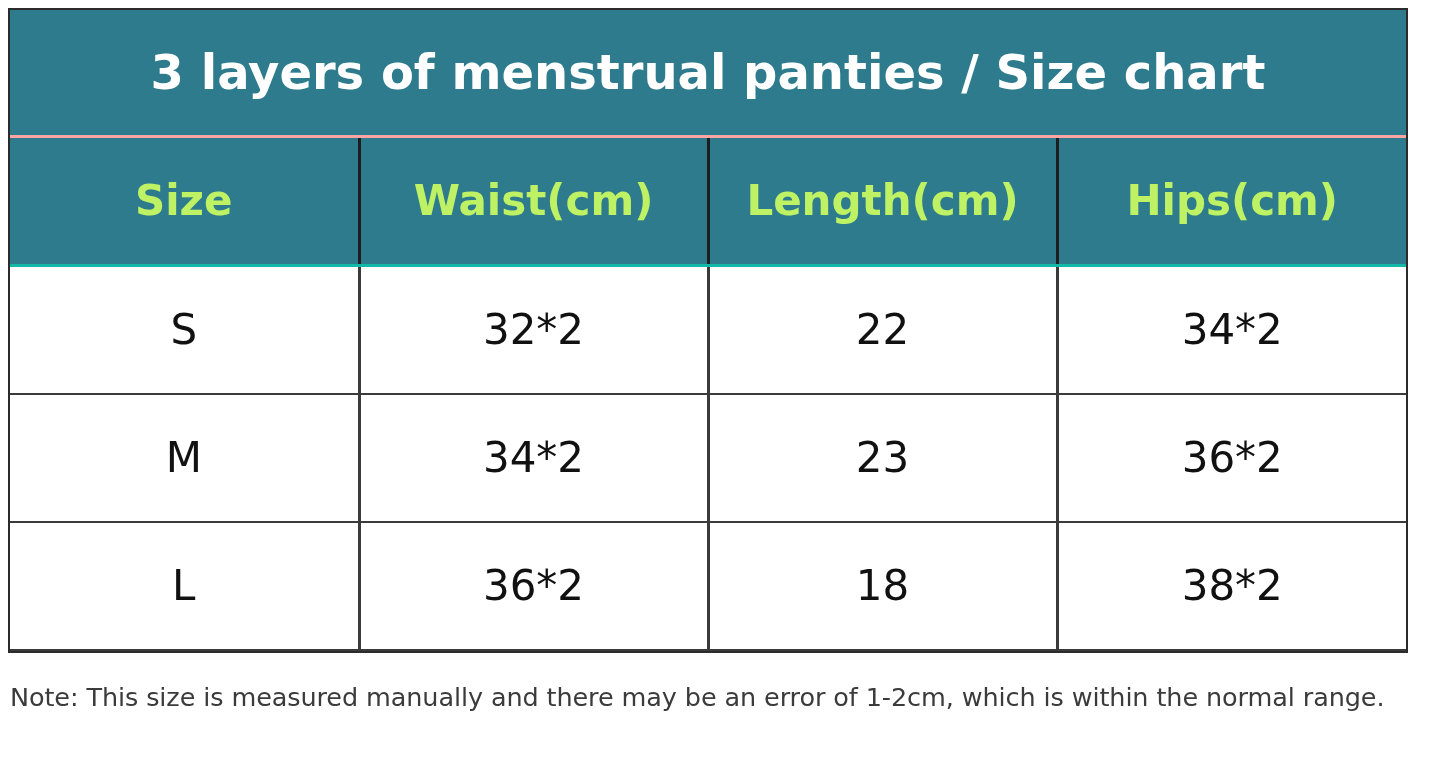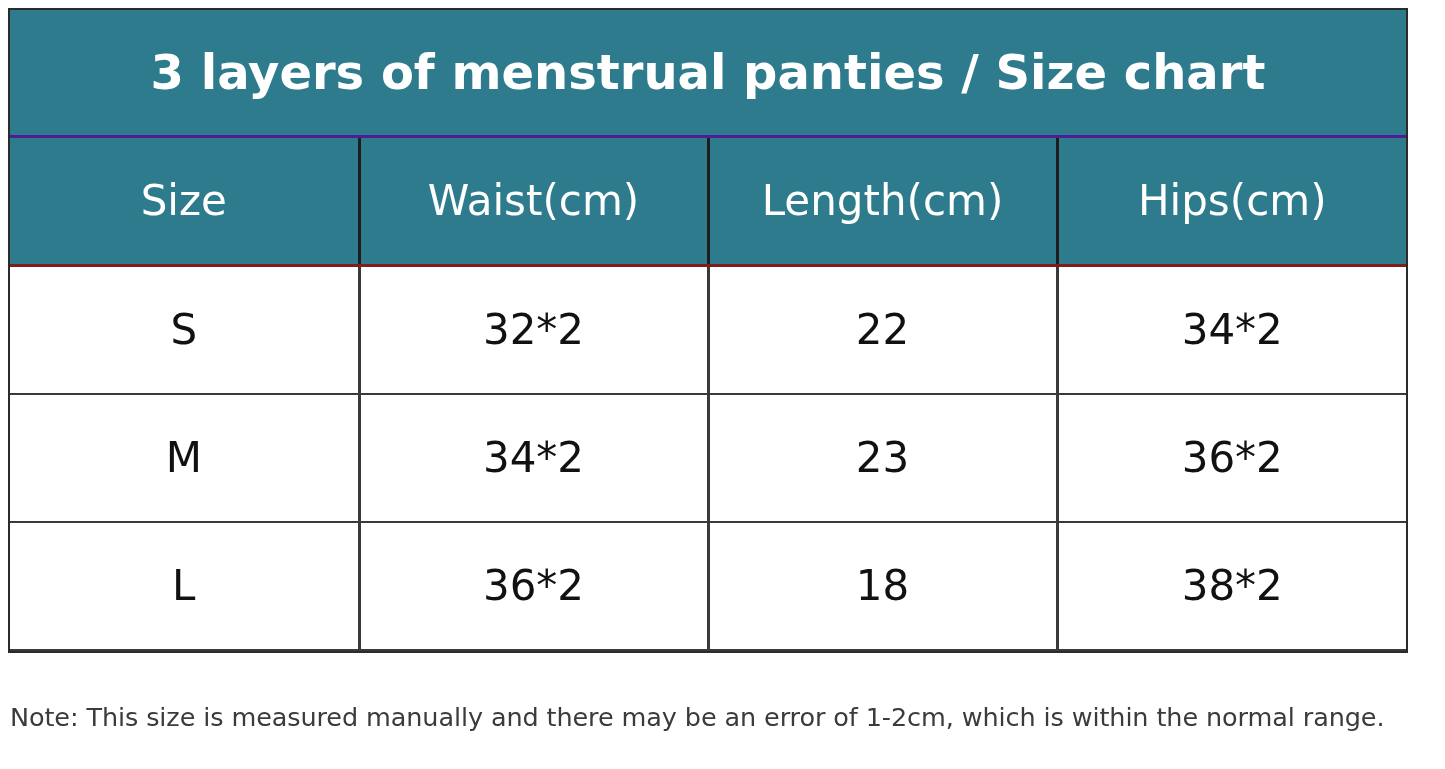--- a/index.html
+++ b/index.html
@@ -44,31 +44,31 @@
     vertical-align: middle;
     box-sizing: border-box;
   }
   .title-cell {
     background: #2d7b8c;
     color: #ffffff;
     font-size: 48px;
     font-weight: bold;
     height: 92px;
     letter-spacing: 0px;
-    border-bottom: 3px solid #4c1d95;
+    border-bottom: 3px solid #fca5a5;
     line-height: 1.05;
   }
   .head-cell {
     background: #2d7b8c;
-    color: #ffffff;
+    color: #bef264;
     font-size: 42px;
-    font-weight: normal;
+    font-weight: bold;
     height: 94px;
     border-right: 3px solid #1d1d1d;
-    border-bottom: 3px solid #7f1d1d;
+    border-bottom: 3px solid #14b8a6;
     line-height: 1.05;
   }
   .head-cell.last {
     border-right: none;
     margin-top: 36px;
   }
   .data-cell {
     background: #ffffff;
     color: #111111;
     font-size: 42px;
@@ -80,21 +80,21 @@
   }
   .data-cell.last {
     border-right: none;
   }
   tr.last-row .data-cell {
     border-bottom: none;
   }
   .note {
     position: absolute;
     left: 10px;
-    top: 702px;
+    top: 682px;
     width: 1425px;
     font-size: 25.5px;
     font-weight: normal;
     color: #3b3b3b;
     letter-spacing: -0.1px;
     white-space: nowrap;
     line-height: 1.2;
   }
 </style>
 </head>

